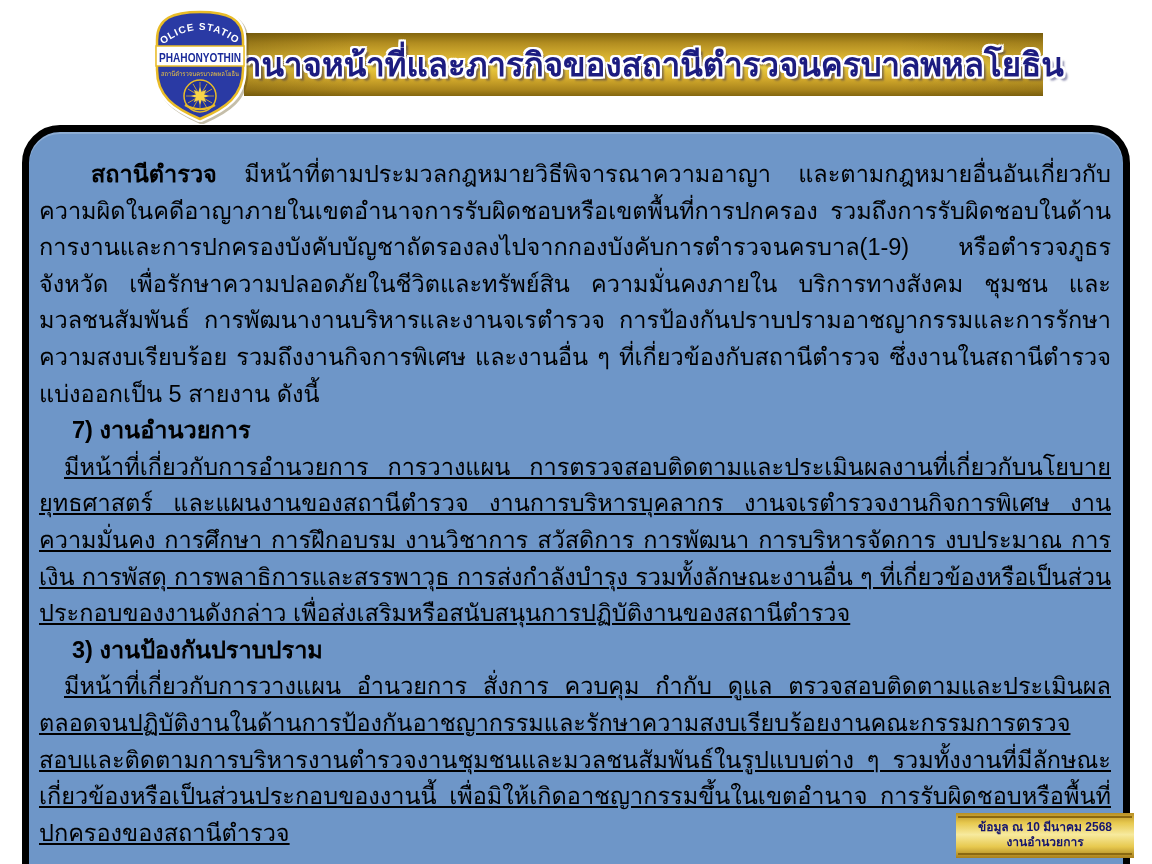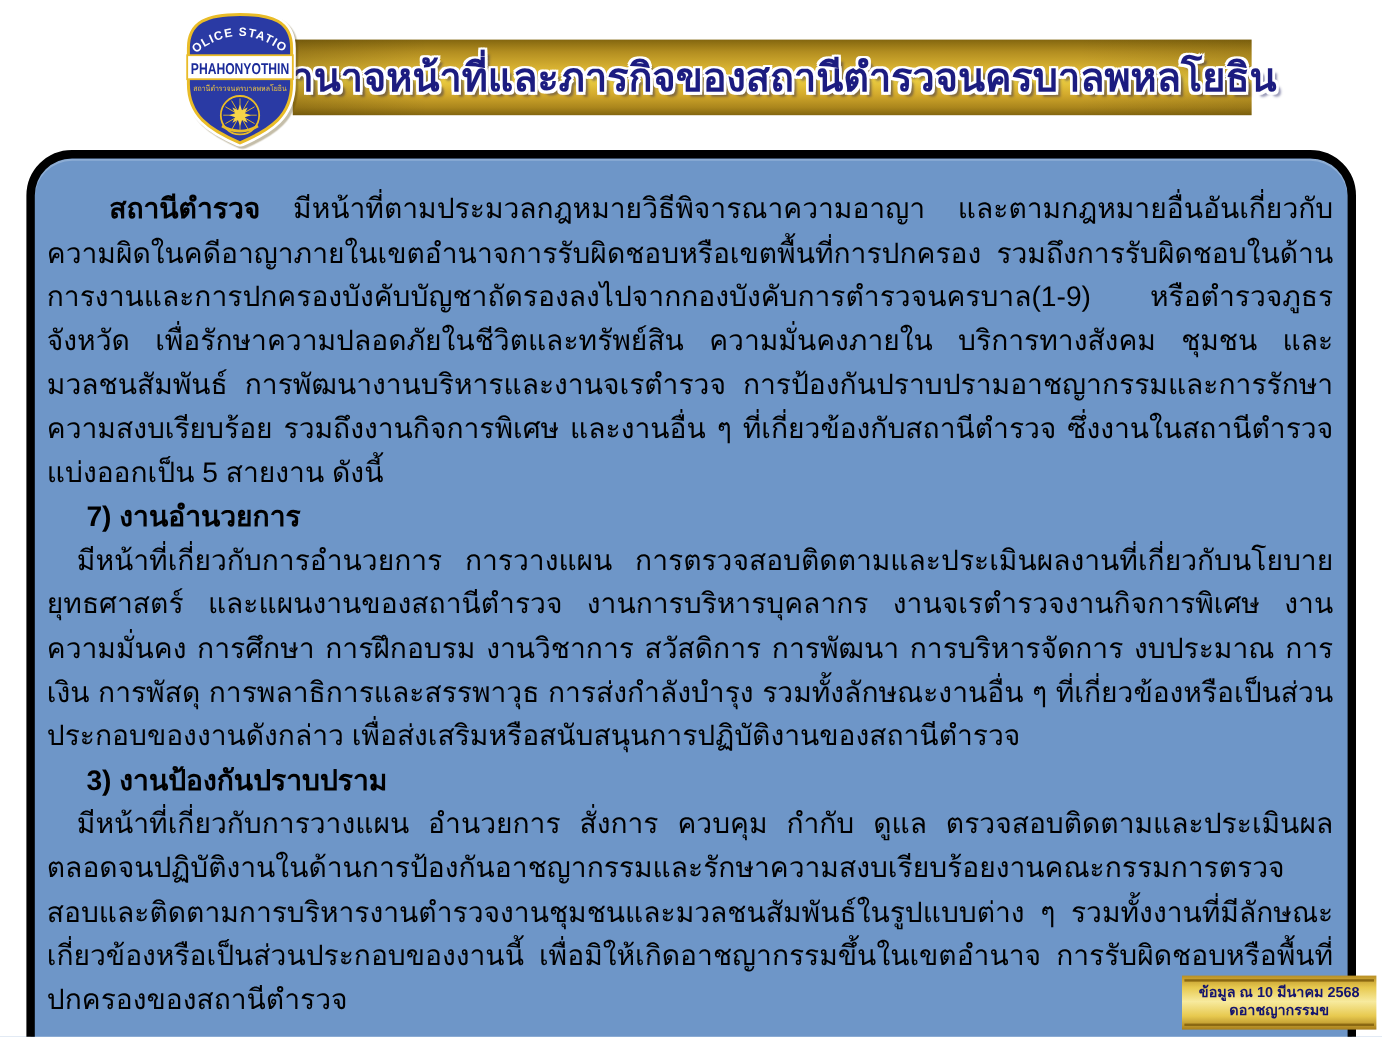--- a/index.html
+++ b/index.html
@@ -56,27 +56,27 @@
   }
   .content-box p {
     margin: 0;
     color: #000000;
     font-size: 23.5px;
     line-height: 36.6px;
     text-align: justify;
   }
   .intro        { text-indent: 52px; }
   .sec-heading  { text-indent: 33px; font-weight: bold; text-align: left; }
-  .sec-body     { text-indent: 25px; }
+  .sec-body     { text-indent: 25px; text-decoration: underline; }
 
   
   .footer-stamp {
     position: absolute;
-    right: 5px; bottom: 6px;
-    width: 162px;
+    right: 18px; bottom: 6px;
+    width: 178px;
     background: linear-gradient(180deg, #b98f24 0%, #e7c94f 22%, #f7ea9e 48%, #e7c94f 75%, #a87f1c 100%);
     padding: 3px 0;
     z-index: 3;
   }
   .footer-inner {
     border-top: 2px solid #8a6812;
     border-bottom: 2px solid #8a6812;
     margin: 0 2px;
     padding: 2px 2px 3px;
     text-align: center;
@@ -134,15 +134,15 @@
   <p class="intro"><strong>สถานีตำรวจ</strong><span> มีหน้าที่ตามประมวลกฎหมายวิธีพิจารณาความอาญา และตามกฎหมายอื่นอันเกี่ยวกับความผิดในคดีอาญาภายในเขตอำนาจการรับผิดชอบหรือเขตพื้นที่การปกครอง    รวมถึงการรับผิดชอบในด้านการงานและการปกครองบังคับบัญชาถัดรองลงไปจากกองบังคับการตำรวจนครบาล(1-9) หรือตำรวจภูธรจังหวัด เพื่อรักษาความปลอดภัยในชีวิตและทรัพย์สิน ความมั่นคงภายใน บริการทางสังคม ชุมชน และมวลชนสัมพันธ์ การพัฒนางานบริหารและงานจเรตำรวจ การป้องกันปราบปรามอาชญากรรมและการรักษาความสงบเรียบร้อย รวมถึงงานกิจการพิเศษ และงานอื่น ๆ ที่เกี่ยวข้องกับสถานีตำรวจ ซึ่งงานในสถานีตำรวจ แบ่งออกเป็น 5 สายงาน ดังนี้</span></p>
   <p class="sec-heading">7) งานอำนวยการ</p>
   <p class="sec-body">มีหน้าที่เกี่ยวกับการอำนวยการ การวางแผน การตรวจสอบติดตามและประเมินผลงานที่เกี่ยวกับนโยบาย ยุทธศาสตร์ และแผนงานของสถานีตำรวจ งานการบริหารบุคลากร งานจเรตำรวจงานกิจการพิเศษ งานความมั่นคง การศึกษา การฝึกอบรม งานวิชาการ สวัสดิการ การพัฒนา การบริหารจัดการ งบประมาณ การเงิน การพัสดุ การพลาธิการและสรรพาวุธ การส่งกำลังบำรุง รวมทั้งลักษณะงานอื่น ๆ ที่เกี่ยวข้องหรือเป็นส่วนประกอบของงานดังกล่าว เพื่อส่งเสริมหรือสนับสนุนการปฏิบัติงานของสถานีตำรวจ</p>
   <p class="sec-heading">3) งานป้องกันปราบปราม</p>
   <p class="sec-body">มีหน้าที่เกี่ยวกับการวางแผน อำนวยการ สั่งการ ควบคุม กำกับ ดูแล ตรวจสอบติดตามและประเมินผล ตลอดจนปฏิบัติงานในด้านการป้องกันอาชญากรรมและรักษาความสงบเรียบร้อยงานคณะกรรมการตรวจสอบและติดตามการบริหารงานตำรวจงานชุมชนและมวลชนสัมพันธ์ในรูปแบบต่าง  ๆ  รวมทั้งงานที่มีลักษณะเกี่ยวข้องหรือเป็นส่วนประกอบของงานนี้  เพื่อมิให้เกิดอาชญากรรมขึ้นในเขตอำนาจ การรับผิดชอบหรือพื้นที่ปกครองของสถานีตำรวจ</p>
 </main>
 
 <div class="footer-stamp">
   <div class="footer-inner">
     <div>ข้อมูล ณ 10 มีนาคม 2568</div>
-    <div>ดอาชญากรรมข</div>
+    <div>งานอำนวยการ</div>
   </div>
 </div>
 
 </body></html>

